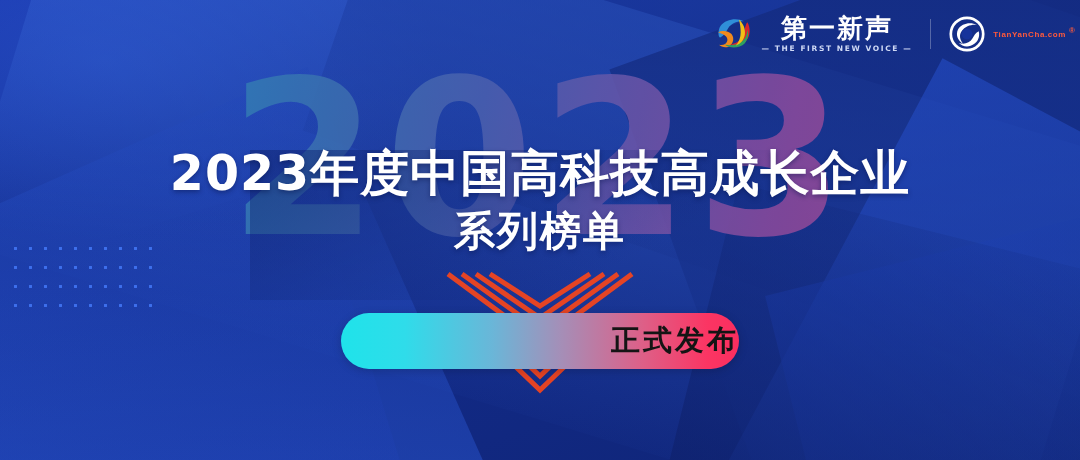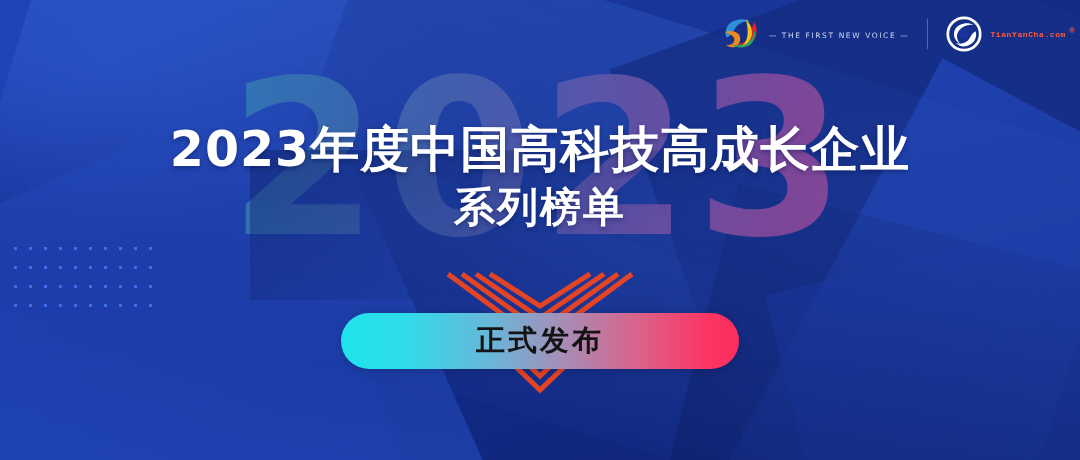--- a/index.html
+++ b/index.html
@@ -143,36 +143,36 @@
     background:linear-gradient(90deg,
         #1fe3ea 0%,
         #2fdcea 16%,
         #6ab6d8 38%,
         #a48fb8 55%,
         #de5f87 76%,
         #fb3563 92%,
         #fb2e5f 100%);
     display:flex;
     align-items:center;
-    justify-content:center;
+    justify-content:flex-end;
     box-shadow:0 2px 10px rgba(0,0,0,.18);
     cursor:pointer;
   }
   .cta-label{
     font-family:"DejaVu Sans", sans-serif;
     font-size:29px;
     font-weight:700;
     color:#141414;
     letter-spacing:3px;
   }
 
   
   .headline{
     position:absolute;
-    left:0; right:0; top:124px;
+    left:0; right:0; top:148px;
     text-align:center;
     color:#ffffff;
     font-family:"DejaVu Sans", sans-serif;
     font-weight:700;
     line-height:1.08;
     text-shadow:0 2px 5px rgba(6,18,70,.45);
     user-select:none;
   }
   .headline .l1{
     display:block;
@@ -205,35 +205,35 @@
   
   .fnv-mark{ width:40px; height:40px; flex:0 0 40px; }
   .fnv-text{ display:flex; flex-direction:column; align-items:center; }
   .fnv-cn{
     font-family:"DejaVu Sans", sans-serif;
     font-size:26px; font-weight:700; color:#fff;
     letter-spacing:2px; line-height:1.05;
   }
   .fnv-en{
     font-family:"DejaVu Sans", sans-serif;
-    font-size:7.5px; font-weight:400;
+    font-size:7.5px; font-weight:700;
     color:#cfd9f5; letter-spacing:1.6px;
     margin-top:2px; white-space:nowrap;
   }
 
   
   .tyc-mark{ width:36px; height:36px; flex:0 0 36px; }
   .tyc-text{ display:flex; flex-direction:column; align-items:center; position:relative; }
   .tyc-cn{
     font-family:"DejaVu Sans", sans-serif;
     font-size:26px; font-weight:700; color:#fff;
     letter-spacing:1px; line-height:1.05;
   }
   .tyc-en{
-    font-family:Liberation Mono, monospace;
+    font-family:Liberation Sans, sans-serif;
     font-size:8px; font-weight:700;
     color:#ff5a3c; letter-spacing:.6px;
     margin-top:1px; white-space:nowrap;
   }
   .tyc-r{
     position:absolute; top:-3px; right:-9px;
     font-size:8px; color:#ff5a3c; font-weight:700;
   }
 </style>
 </head>
@@ -260,20 +260,21 @@
 
     <div class="logo">
       <svg class="fnv-mark" viewBox="0 0 48 48">
         <path d="M8 14c6-8 20-10 28-5-7-1-15 2-19 8-3 5-5 9-9 11-3 1-4-8 0-14z" fill="#2f8fd8"></path>
         <path d="M5 22c5-3 12-2 16 2 4 5 2 12-3 15-4 2-9 1-12-2 5 1 9-1 10-5 1-5-5-8-11-10z" fill="#f08a1e"></path>
         <path d="M40 10c4 6 4 17-2 23-5 5-13 6-19 3 7 0 13-4 16-10 2-5 2-12 5-16z" fill="#d9262c"></path>
         <path d="M13 37c7 5 18 4 24-2 4-5 5-11 3-16 0 7-3 12-8 15-6 4-13 4-19 3z" fill="#2fa05e"></path>
         <path d="M30 7c5 4 8 11 7 18-1 6-5 11-11 13 4-4 6-10 6-16 0-6-1-11-2-15z" fill="#f2c017"></path>
       </svg>
       <div class="fnv-text">
+        <span class="fnv-cn">第一新声</span>
         <span class="fnv-en">— THE FIRST NEW VOICE —</span>
       </div>
     </div>
 
     <div class="logo-divider"></div>
 
     <div class="logo">
       <svg class="tyc-mark" viewBox="0 0 40 40">
         <circle cx="20" cy="20" r="18" fill="none" stroke="#ffffff" stroke-width="3"></circle>
         <path d="M31 10c-7-4-17-2-21 5-3 6 0 13 6 16-4-4-5-10-2-14 4-6 12-8 17-7z" fill="#ffffff"></path>

